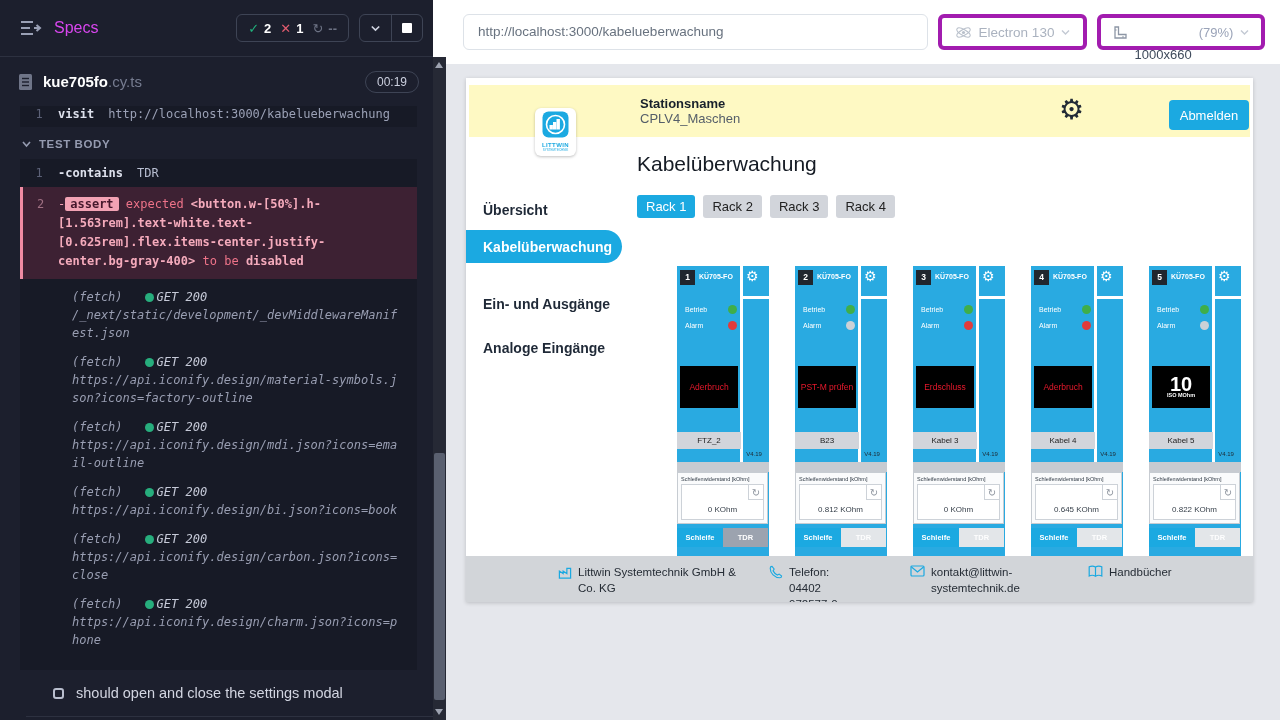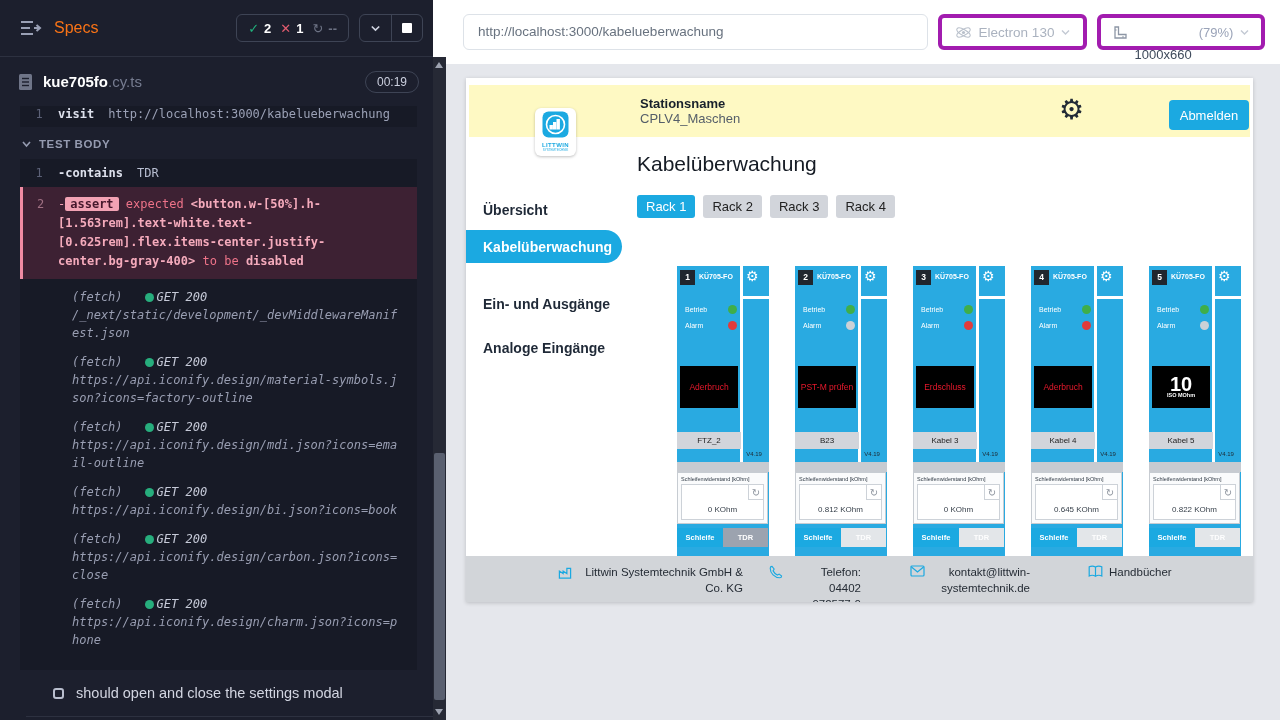--- a/index.html
+++ b/index.html
@@ -2,21 +2,21 @@
 <html><head>
 <meta charset="utf-8">
 <style>
   *{margin:0;padding:0;box-sizing:border-box;}
   body{font-family:"Liberation Sans",sans-serif;}
   .screen{position:relative;width:1280px;height:720px;overflow:hidden;background:#fff;}
 
   
   .reporter{position:absolute;left:0;top:0;width:433px;height:720px;background:#1c1f2d;color:#d5d8e4;overflow:hidden;}
   .rep-header{height:57px;border-bottom:1px solid #2d3140;display:flex;align-items:center;padding:0 10px 0 20px;}
-  .specs-title{font-size:16px;color:#f97316;margin-left:12px;}
+  .specs-title{font-size:16px;color:#d946ef;margin-left:12px;}
   .stats{margin-left:auto;display:flex;align-items:center;gap:9px;border:1px solid #3e4455;border-radius:6px;height:28px;padding:0 11px;}
   .stat{display:flex;align-items:center;gap:5px;font-size:13px;}
   .stat .num{font-weight:bold;color:#fff;}
   .check-icon{color:#21b07c;font-size:13px;}
   .cross-icon{color:#e25c6f;font-size:13px;}
   .loading-icon{color:#6c7284;font-size:13px;}
   .dashes{color:#6c7284;font-weight:bold;}
   .hdr-btns{display:flex;margin-left:10px;border:1px solid #3e4455;border-radius:6px;height:28px;}
   .hdr-btn{width:31px;display:flex;align-items:center;justify-content:center;cursor:pointer;background:transparent;border:none;}
   .hdr-btn + .hdr-btn{border-left:1px solid #3e4455;}
@@ -125,21 +125,21 @@
   .refresh-btn{position:absolute;right:0;top:0;width:15px;height:15px;border:none;border-left:1px solid #cdd2d8;border-bottom:1px solid #cdd2d8;background:#fff;color:#8d949e;font-size:10px;line-height:13px;text-align:center;cursor:pointer;}
   .meas-val{position:absolute;left:0;right:0;bottom:5px;text-align:center;font-size:8px;color:#39424c;}
   .card-btns{position:absolute;left:0;top:262px;width:91px;height:19px;display:flex;}
   .btn-loop{width:46px;height:19px;background:#1ba9e1;color:#fff;font-size:7.5px;font-weight:bold;border:none;cursor:pointer;}
   .btn-tdr{width:45px;height:19px;font-size:7.5px;font-weight:bold;border:none;cursor:pointer;}
   .btn-tdr.dark{background:#9ca3af;color:#fff;}
   .btn-tdr.light{background:#e3e6e9;color:rgba(255,255,255,.95);}
   .card-bottom{position:absolute;left:0;top:285px;width:91px;height:15px;background:#29aae1;}
 
   .app-footer{position:absolute;left:0;top:478px;width:787px;height:46px;background:#d2d5d9;z-index:5;}
-  .f-item{position:absolute;top:8px;display:flex;gap:6px;font-size:11.5px;color:#252c35;line-height:16px;text-align:right;}
+  .f-item{position:absolute;top:8px;display:flex;gap:6px;font-size:11.5px;color:#252c35;line-height:16px;}
   .f-item svg{flex:none;margin-top:1px;}
   .f-company{left:92px;width:185px;}
   .f-phone{left:303px;width:92px;}
   .f-email{left:444px;width:120px;}
   .f-book{left:622px;}
   .f-text{overflow-wrap:break-word;}
 </style>
 </head>
 <body>
 

